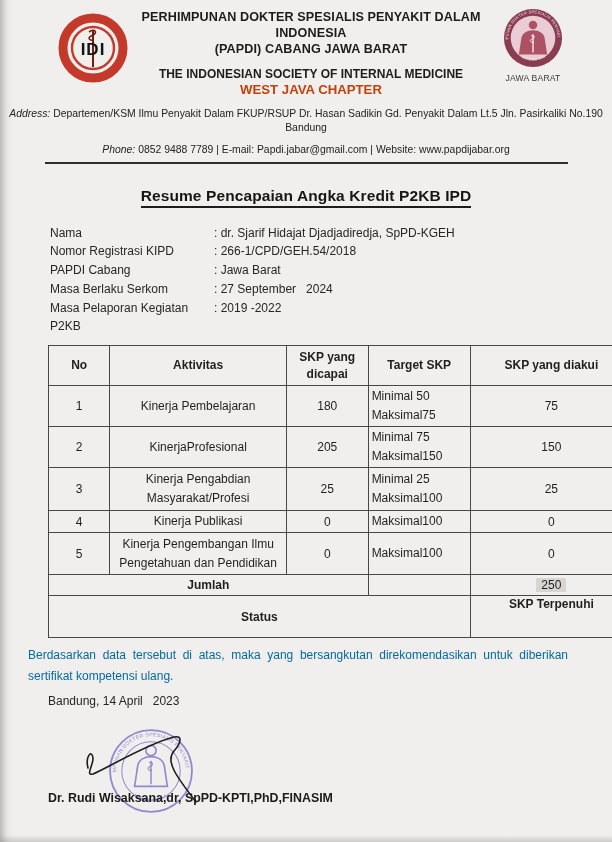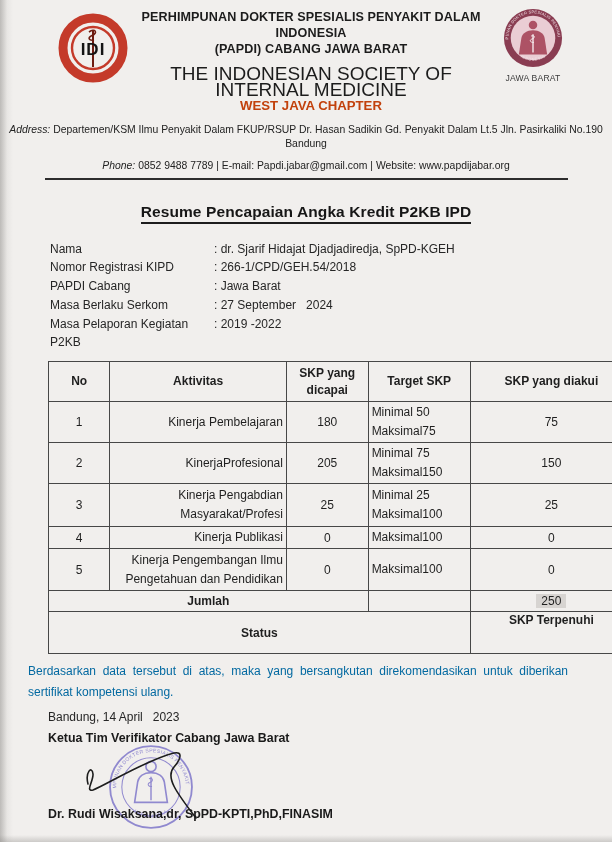--- a/index.html
+++ b/index.html
@@ -11,21 +11,21 @@
   }
   .scan-edge-left{position:absolute;left:0;top:0;bottom:0;width:13px;
     background:linear-gradient(to right,rgba(110,108,105,.40),rgba(190,188,185,.18) 55%,rgba(241,239,237,0));pointer-events:none;z-index:50;}
   .scan-edge-bottom{position:absolute;left:0;right:0;bottom:0;height:7px;
     background:linear-gradient(to top,rgba(120,118,115,.30),rgba(241,239,237,0));pointer-events:none;z-index:50;}
 
   
   .letterhead{position:relative;padding-top:9px;}
   .org-block{text-align:center;margin:0 120px 0 130px;}
   .org-l1,.org-l2{font-weight:bold;font-size:12.6px;line-height:16px;color:#1c1c1c;letter-spacing:.1px;}
-  .org-l3{font-weight:normal;font-size:19px;line-height:16px;margin-top:9px;color:#1c1c1c;}
+  .org-l3{font-weight:bold;font-size:12px;line-height:16px;margin-top:9px;color:#1c1c1c;}
   .org-l4{font-weight:bold;font-size:13.2px;line-height:16px;color:#c2410c;}
   .logo-left{position:absolute;left:56px;top:11px;width:74px;height:74px;}
   .logo-right{position:absolute;right:44px;top:7px;width:70px;text-align:center;}
   .logo-right-label{font-size:8.6px;color:#3a3a3a;margin-top:0;letter-spacing:.2px;}
   .addr{margin-top:9px;text-align:center;font-size:10.4px;line-height:13.5px;color:#222;}
   .addr i{font-style:italic;}
   .rule{margin:5px 44px 0 45px;border-top:2px solid #2d2d2d;height:0;}
 
   
   .title-wrap{text-align:center;margin-top:23px;}
@@ -40,21 +40,21 @@
 
   
   table.skp{border-collapse:collapse;margin:9px 0 0 48px;width:585px;font-size:12px;color:#1f1f1f;}
   table.skp td,table.skp th{border:1px solid #474747;padding:1px 3px;}
   table.skp th{font-weight:bold;text-align:center;vertical-align:middle;line-height:17px;}
   tr.hrow{height:40px;}
   tr.r1{height:40px;} tr.r2{height:40px;} tr.r3{height:43px;}
   tr.r4{height:22px;} tr.r5{height:42px;}
   tr.jumlah{height:21px;} tr.status{height:42px;}
   .c{text-align:center;vertical-align:middle;}
-  .l{text-align:right;vertical-align:middle;line-height:19px;padding-left:3px;}
+  .l{text-align:center;vertical-align:middle;line-height:19px;padding-left:3px;}
   .target{text-align:left;vertical-align:middle;line-height:19px;padding-left:2px;}
   .jlabel{font-weight:bold;text-align:center;vertical-align:middle;}
   .jvalue{font-weight:bold;text-align:center;vertical-align:middle;}
   .hl{background:#d7d4d1;padding:0 5px;font-weight:normal;}
   .stlabel{font-weight:bold;text-align:center;vertical-align:middle;}
   .stvalue{font-weight:bold;text-align:center;vertical-align:top;padding-top:4px;}
 
   
   .closing{margin:7px 44px 0 28px;font-size:12px;line-height:20.5px;text-align:justify;color:#0369a1;}
 
@@ -219,21 +219,20 @@
     <td colspan="4" class="stlabel">Status</td>
     <td class="stvalue">SKP Terpenuhi</td>
   </tr>
 </tbody>
   </table>
 
 <div class="closing">Berdasarkan data tersebut di atas, maka yang bersangkutan direkomendasikan untuk diberikan sertifikat kompetensi ulang.</div>
 
 <div class="sign-area">
   <div class="city-date">Bandung, 14 April   2023</div>
-  <div class="role">Ketua Tim Verifikator Cabang Jawa Barat</div>
 
   <svg class="stamp" viewBox="0 0 84 84">
     <g stroke="#8078ca" fill="none">
       <circle cx="42" cy="42" r="40" stroke-width="1.8"></circle>
       <circle cx="42" cy="42" r="28.5" stroke-width="1"></circle>
     </g>
     <defs>
       <path id="stampTop" d="M8,42 A34,34 0 0 1 76,42"></path>
       <path id="stampBot" d="M16,57 A30,30 0 0 0 68,57"></path>
     </defs>

